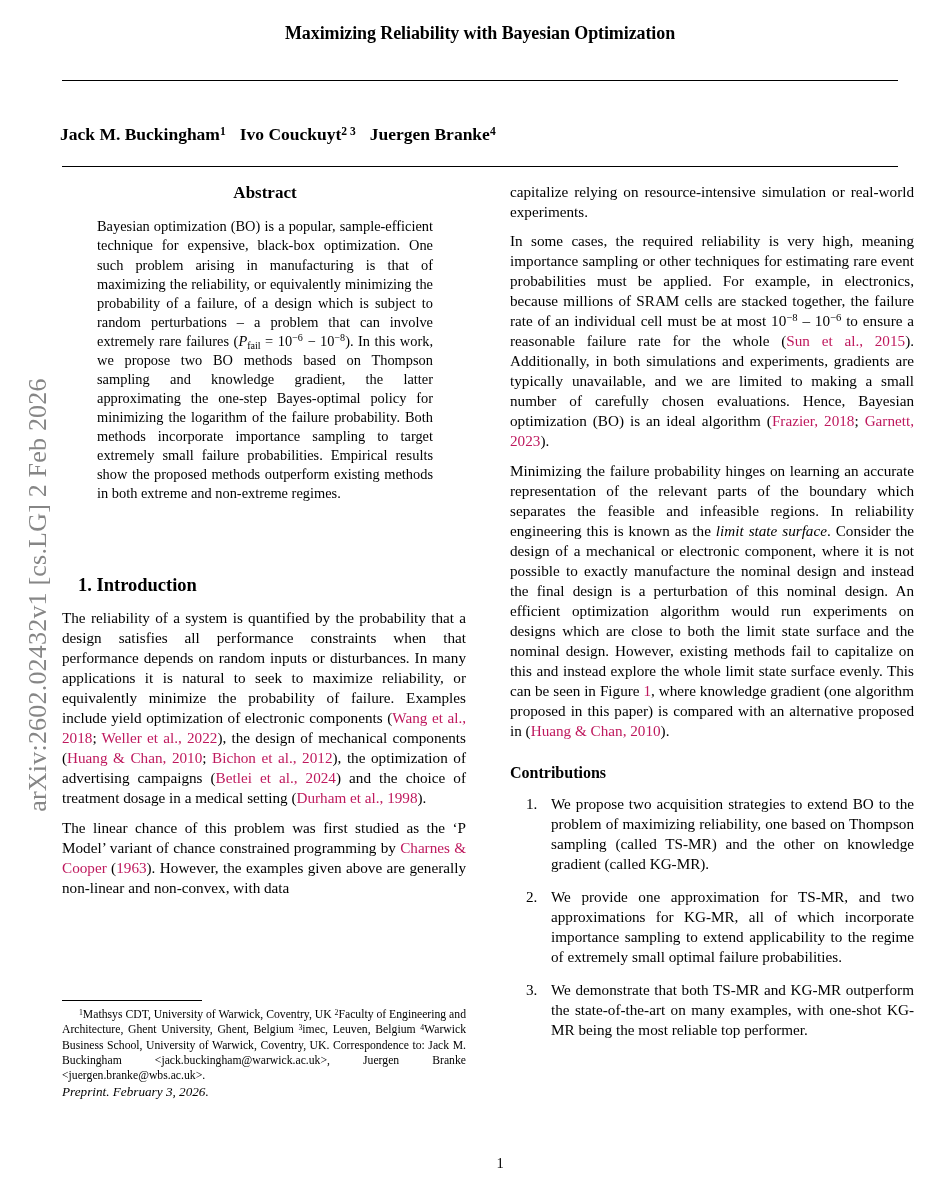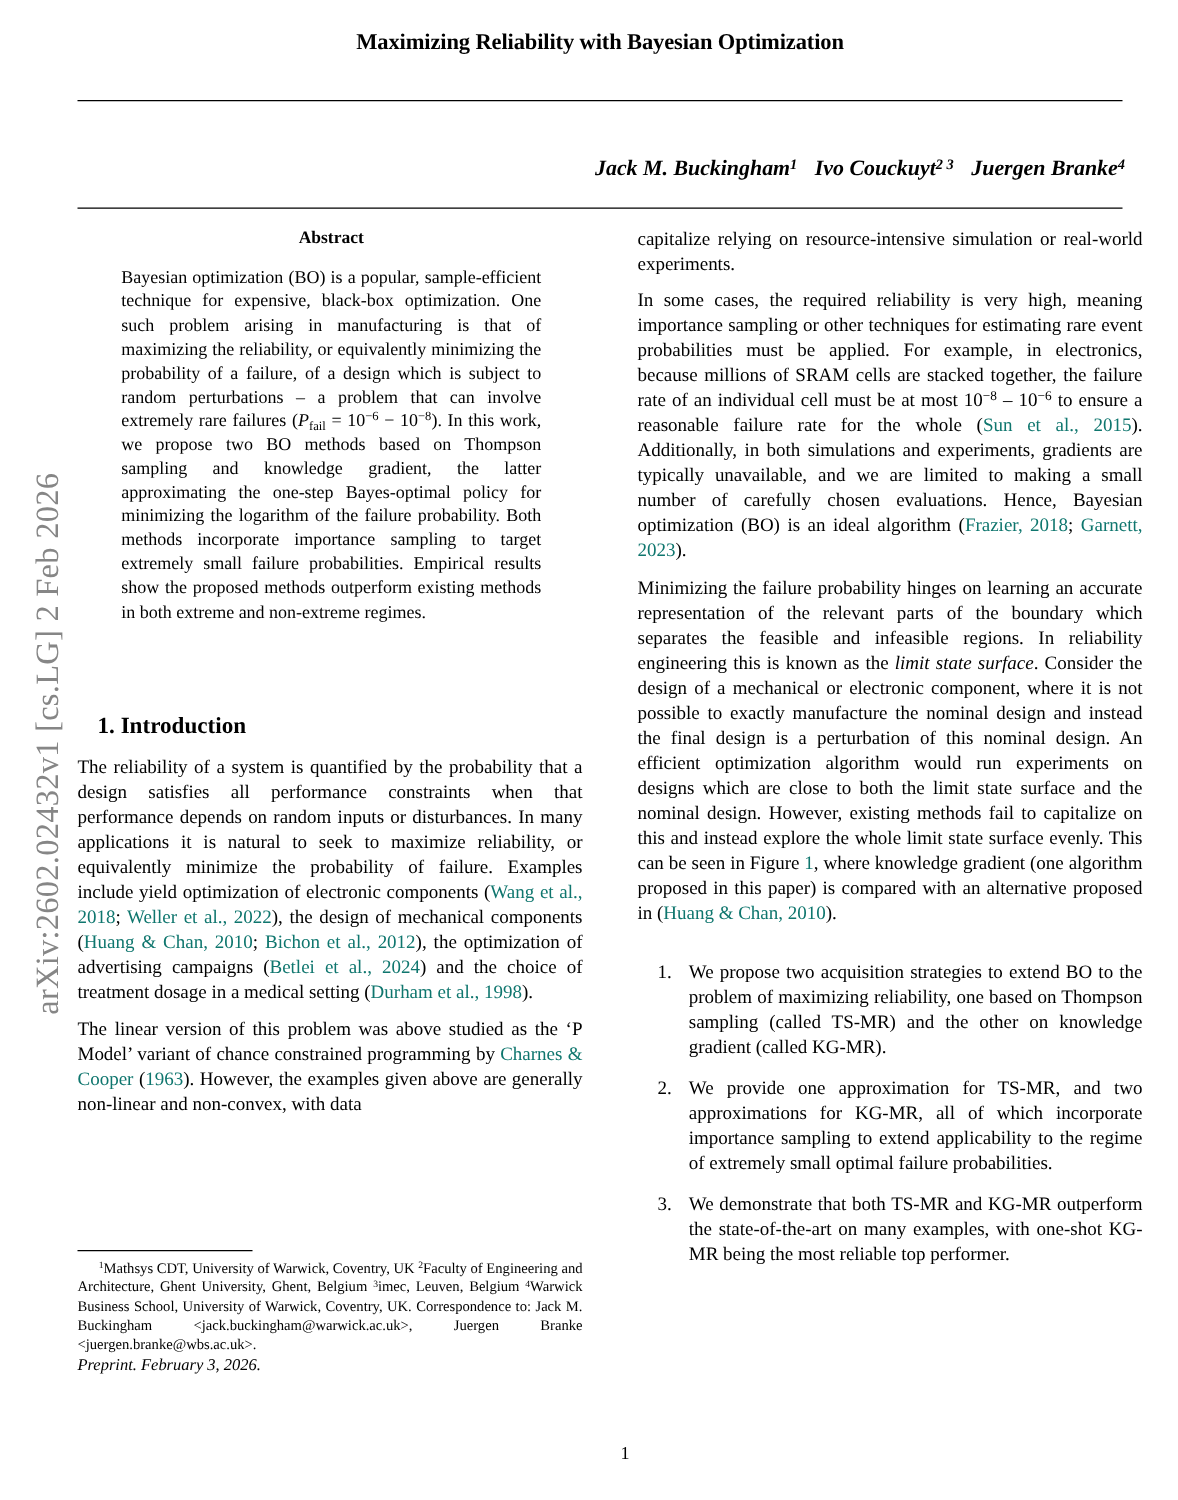--- a/index.html
+++ b/index.html
@@ -77,24 +77,23 @@
     position: absolute;
     left: 4px;
     top: 166px;
     width: 836px;
   }
   #author-block {
     position: absolute;
     left: 2px;
     top: 124px;
     width: 840px;
-    text-align: right;
+    text-align: left;
     font-size: 17.5px;
     font-weight: bold;
-    font-style: italic;
   }
   #author-block .sep {
     display: inline-block;
     width: 14px;
   }
   sup, .sup {
     font-size: 0.66em;
     vertical-align: 0.45em;
     font-weight: normal;
     line-height: 0;
@@ -117,21 +116,21 @@
     margin: 0 0 9.5px 0;
     text-align: justify;
   }
 
   
   #abstract-wrap {
     padding: 0 33px 0 35px;
   }
   #abstract-heading {
     text-align: center;
-    font-size: 14px;
+    font-size: 17px;
     font-weight: bold;
     margin: 0 0 13px 0;
   }
   #abstract-body {
     font-size: 14.4px;
     line-height: 1.325;
     text-align: justify;
     text-justify: inter-word;
   }
 
@@ -142,21 +141,21 @@
     margin: 0 0 11px 16px;
     text-align: left;
   }
   h3.sub-heading {
     font-size: 16px;
     font-weight: bold;
     margin: 0 0 11px 0;
     text-align: left;
   }
 
-  .cite { color: #0f766e; }
+  .cite { color: #be185d; }
   .emph { font-style: italic; }
 
   
   .mi { font-family: "Liberation Serif", "DejaVu Serif", serif; font-style: italic; }
   .mn { font-family: "Liberation Serif", "DejaVu Serif", serif; font-style: normal; }
   .msub {
     font-size: 0.7em;
     vertical-align: -0.28em;
     font-style: normal;
     line-height: 0;
@@ -250,39 +249,40 @@
       <div id="abstract-heading">Abstract</div>
       <p id="abstract-body"><span>Bayesian optimization (BO) is a popular, sample-efficient technique for expensive, black-box optimization. One such problem arising in manufacturing is that of maximizing the reliability, or equivalently minimizing the probability of a failure, of a design which is subject to random perturbations – a problem that can involve extremely rare failures (</span><span class="mi">P</span><span class="msub">fail</span><span class="mn"> = 10</span><span class="msup">−6</span><span class="mn"> − 10</span><span class="msup">−8</span><span>). In this work, we propose two BO methods based on Thompson sampling and knowledge gradient, the latter approximating the one-step Bayes-optimal policy for minimizing the logarithm of the failure probability. Both methods incorporate importance sampling to target extremely small failure probabilities. Empirical results show the proposed methods outperform existing methods in both extreme and non-extreme regimes.</span></p>
     </div>
 
     <div style="height:60px"></div>
 
     <h2 class="section-heading">1. Introduction</h2>
 
     <p><span>The reliability of a system is quantified by the probability that a design satisfies all performance constraints when that performance depends on random inputs or disturbances. In many applications it is natural to seek to maximize reliability, or equivalently minimize the probability of failure. Examples include yield optimization of electronic components (</span><span class="cite">Wang et al., 2018</span><span>; </span><span class="cite">Weller et al., 2022</span><span>), the design of mechanical components (</span><span class="cite">Huang &amp; Chan, 2010</span><span>; </span><span class="cite">Bichon et al., 2012</span><span>), the optimization of advertising campaigns (</span><span class="cite">Betlei et al., 2024</span><span>) and the choice of treatment dosage in a medical setting (</span><span class="cite">Durham et al., 1998</span><span>).</span></p>
 
-    <p><span>The linear version of this problem was above studied as the ‘P Model’ variant of chance constrained programming by </span><span class="cite">Charnes &amp; Cooper</span><span> (</span><span class="cite">1963</span><span>). However, the examples given above are generally non-linear and non-convex, with data</span></p>
+    <p><span>The linear chance of this problem was first studied as the ‘P Model’ variant of chance constrained programming by </span><span class="cite">Charnes &amp; Cooper</span><span> (</span><span class="cite">1963</span><span>). However, the examples given above are generally non-linear and non-convex, with data</span></p>
   </div>
 
   <div id="footnote-area">
     <div id="footnote-rule"></div>
     <div id="footnote-text"><span class="fn-indent"></span><span class="sup">1</span><span>Mathsys CDT, University of Warwick, Coventry, UK </span><span class="sup">2</span><span>Faculty of Engineering and Architecture, Ghent University, Ghent, Belgium </span><span class="sup">3</span><span>imec, Leuven, Belgium </span><span class="sup">4</span><span>Warwick Business School, University of Warwick, Coventry, UK. Correspondence to: Jack M. Buckingham &lt;jack.buckingham@warwick.ac.uk&gt;, Juergen Branke &lt;juergen.branke@wbs.ac.uk&gt;.</span></div>
     <div id="preprint-line">Preprint. February 3, 2026.</div>
   </div>
 
   <div class="column" id="col-right">
 
     <p>capitalize relying on resource-intensive simulation or real-world experiments.</p>
 
     <p><span>In some cases, the required reliability is very high, meaning importance sampling or other techniques for estimating rare event probabilities must be applied. For example, in electronics, because millions of SRAM cells are stacked together, the failure rate of an individual cell must be at most 10</span><span class="msup">−8</span><span> – 10</span><span class="msup">−6</span><span> to ensure a reasonable failure rate for the whole (</span><span class="cite">Sun et al., 2015</span><span>). Additionally, in both simulations and experiments, gradients are typically unavailable, and we are limited to making a small number of carefully chosen evaluations. Hence, Bayesian optimization (BO) is an ideal algorithm (</span><span class="cite">Frazier, 2018</span><span>; </span><span class="cite">Garnett, 2023</span><span>).</span></p>
 
     <p><span>Minimizing the failure probability hinges on learning an accurate representation of the relevant parts of the boundary which separates the feasible and infeasible regions. In reliability engineering this is known as the </span><span class="emph">limit state surface</span><span>. Consider the design of a mechanical or electronic component, where it is not possible to exactly manufacture the nominal design and instead the final design is a perturbation of this nominal design. An efficient optimization algorithm would run experiments on designs which are close to both the limit state surface and the nominal design. However, existing methods fail to capitalize on this and instead explore the whole limit state surface evenly. This can be seen in Figure </span><span class="cite">1</span><span>, where knowledge gradient (one algorithm proposed in this paper) is compared with an alternative proposed in (</span><span class="cite">Huang &amp; Chan, 2010</span><span>).</span></p>
 
     <div style="height:12px"></div>
 
+    <h3 class="sub-heading">Contributions</h3>
 
     <ol class="contrib-list">
       <li><span>We propose two acquisition strategies to extend BO to the problem of maximizing reliability, one based on Thompson sampling (called TS-MR) and the other on knowledge gradient (called KG-MR).</span></li>
       <li><span>We provide one approximation for TS-MR, and two approximations for KG-MR, all of which incorporate importance sampling to extend applicability to the regime of extremely small optimal failure probabilities.</span></li>
       <li><span>We demonstrate that both TS-MR and KG-MR outperform the state-of-the-art on many examples, with one-shot KG-MR being the most reliable top performer.</span></li>
     </ol>
   </div>
 
   <div id="page-number">1</div>
 

